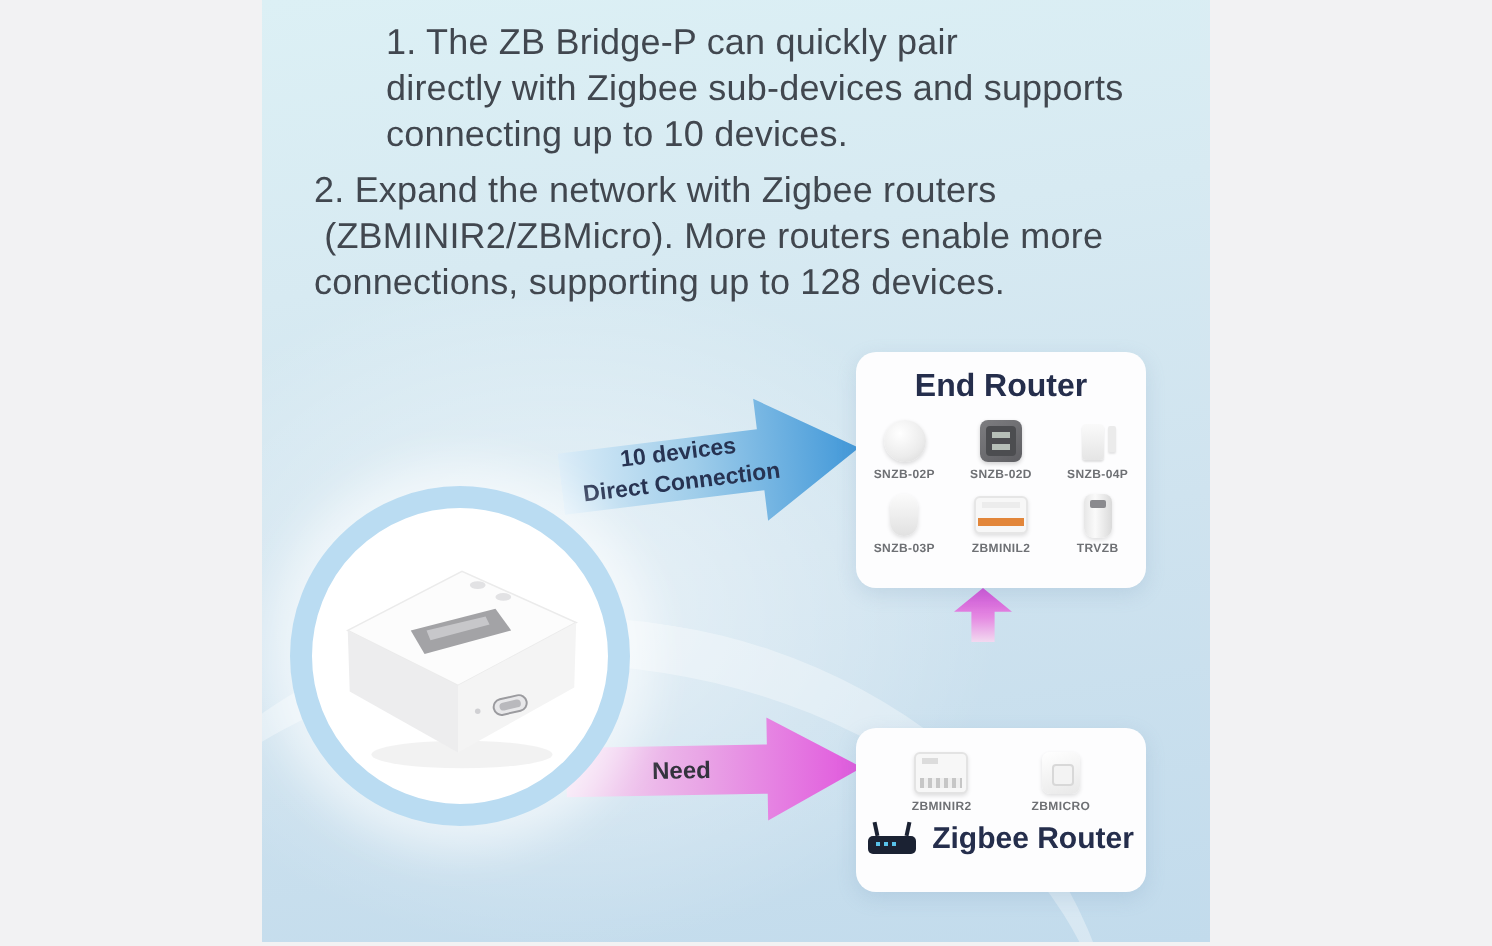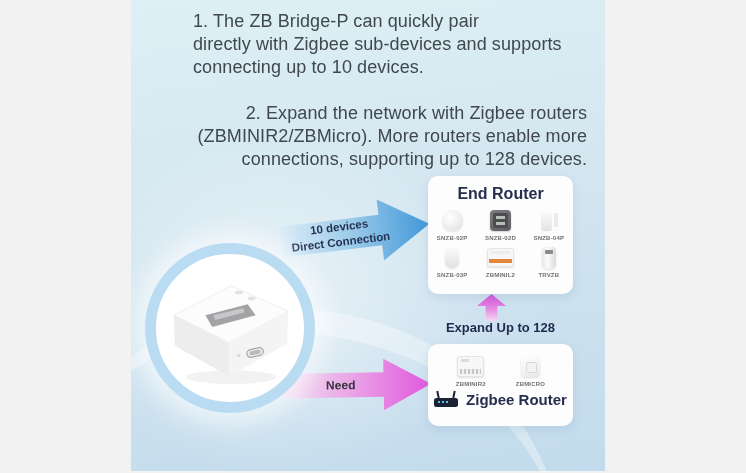--- a/index.html
+++ b/index.html
@@ -7,21 +7,21 @@
   .frame{position:relative;width:746px;height:473px;background:#f2f2f3;overflow:hidden;}
   .strip{position:absolute;left:131px;top:0;width:474px;height:471px;overflow:hidden;
          background:linear-gradient(172deg,#dcf0f5 0%,#d7eaf2 28%,#cfe3ef 58%,#c2dbec 100%);}
   .glow{position:absolute;left:-50px;top:150px;width:440px;height:340px;
         background:radial-gradient(ellipse at 45% 45%,rgba(255,255,255,0.55),rgba(255,255,255,0) 65%);}
   .swoosh{position:absolute;left:-90px;top:310px;width:520px;height:420px;border-radius:50%;
           border-top:24px solid rgba(255,255,255,0.35);transform:rotate(9deg);}
   .para{position:absolute;left:26px;width:430px;color:#41474f;font-size:18px;line-height:23px;
         white-space:pre-line;letter-spacing:0.1px;}
   .para1{top:10px;margin-left:36px;}
-  .para2{top:102px;text-align:right;}
+  .para2{top:84px;}
 
   
   .circle{position:absolute;left:14px;top:243px;width:148px;height:148px;border-radius:50%;
           background:#ffffff;border:11px solid #badcf2;z-index:3;
           box-shadow:0 0 22px 12px rgba(255,255,255,0.55);}
   .hub-svg{position:absolute;left:25px;top:264px;width:148px;height:128px;z-index:4;}
 
   
   .arrow{position:absolute;z-index:2;}
   .arrow-blue{left:149px;top:201px;width:150px;height:64px;transform:rotate(-7deg);
@@ -38,21 +38,21 @@
   .arrow-up{position:absolute;left:346px;top:294px;width:29px;height:27px;z-index:2;
         background:linear-gradient(180deg,#d24fd7 0%,#e58ae2 55%,#f2d9f0 100%);
         clip-path:polygon(50% 0,100% 44%,70% 44%,70% 100%,30% 100%,30% 44%,0 44%);}
   .expand-label{position:absolute;left:297px;top:320px;width:145px;text-align:center;
         font-size:13px;font-weight:bold;color:#1e2a4e;z-index:2;}
 
   
   .panel{position:absolute;background:#fdfdfe;border-radius:10px;z-index:2;
          box-shadow:0 3px 10px rgba(110,145,180,0.20);}
   .panel-end{left:297px;top:176px;width:145px;height:118px;}
-  .panel-router{left:297px;top:344px;width:145px;height:82px;}
+  .panel-router{left:297px;top:364px;width:145px;height:82px;}
   .panel-title{text-align:center;font-weight:bold;color:#252e4c;}
   .end-title{font-size:16px;padding-top:9px;}
   .dev-grid{display:grid;grid-template-columns:repeat(3,1fr);margin-top:4px;row-gap:3px;}
   .dev{display:flex;flex-direction:column;align-items:center;}
   .dev-icon-box{height:27px;display:flex;align-items:center;justify-content:center;}
   .dev-label{font-size:6px;font-weight:bold;color:#6e7074;margin-top:1px;letter-spacing:0.2px;}
   .router-grid{display:flex;justify-content:center;gap:30px;margin-top:9px;}
   .router-title-row{display:flex;align-items:center;justify-content:center;gap:8px;margin-top:4px;}
   .router-title{font-size:15px;}
 
@@ -114,21 +114,20 @@
     <div class="arrow arrow-blue">
       <div class="albl">10 devices
 Direct Connection</div>
     </div>
 
     <div class="arrow arrow-pink">
       <div class="albl">Need</div>
     </div>
 
     <div class="arrow-up"></div>
-    <div class="expand-label">Expand Up to 128</div>
 
     <div class="circle"></div>
     <svg class="hub-svg" viewBox="0 0 150 130">
       <ellipse cx="76" cy="115" rx="46" ry="7" fill="#000000" opacity="0.05"></ellipse>
       <polygon points="18,52 76,22 134,48 74,80" fill="#fcfcfc" stroke="#ebebeb" stroke-width="0.8"></polygon>
       <polygon points="18,52 74,80 74,114 19,83" fill="#ededee"></polygon>
       <polygon points="74,80 134,48 133,81 74,114" fill="#f4f4f4"></polygon>
       <polygon points="50,52 93,41 101,52 57,64" fill="#a3a3a6"></polygon>
       <polygon points="58,52 88,45 90,49 60,57" fill="#c7c7ca"></polygon>
       <ellipse cx="84" cy="29" rx="4" ry="2" fill="#e2e2e4"></ellipse>

